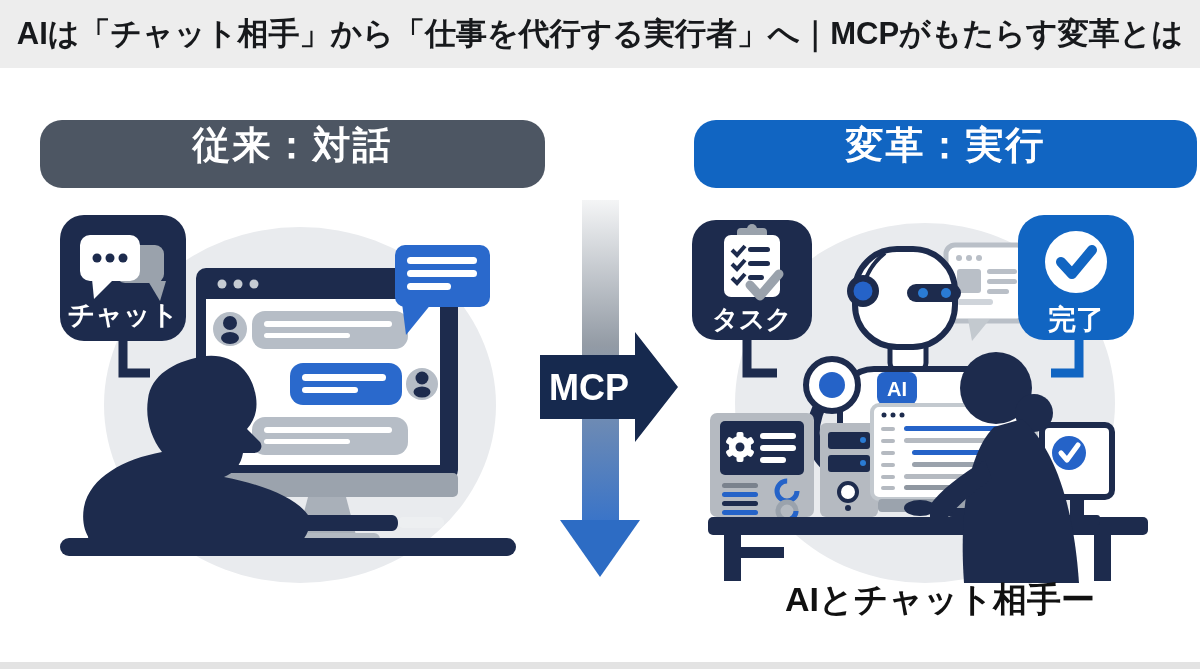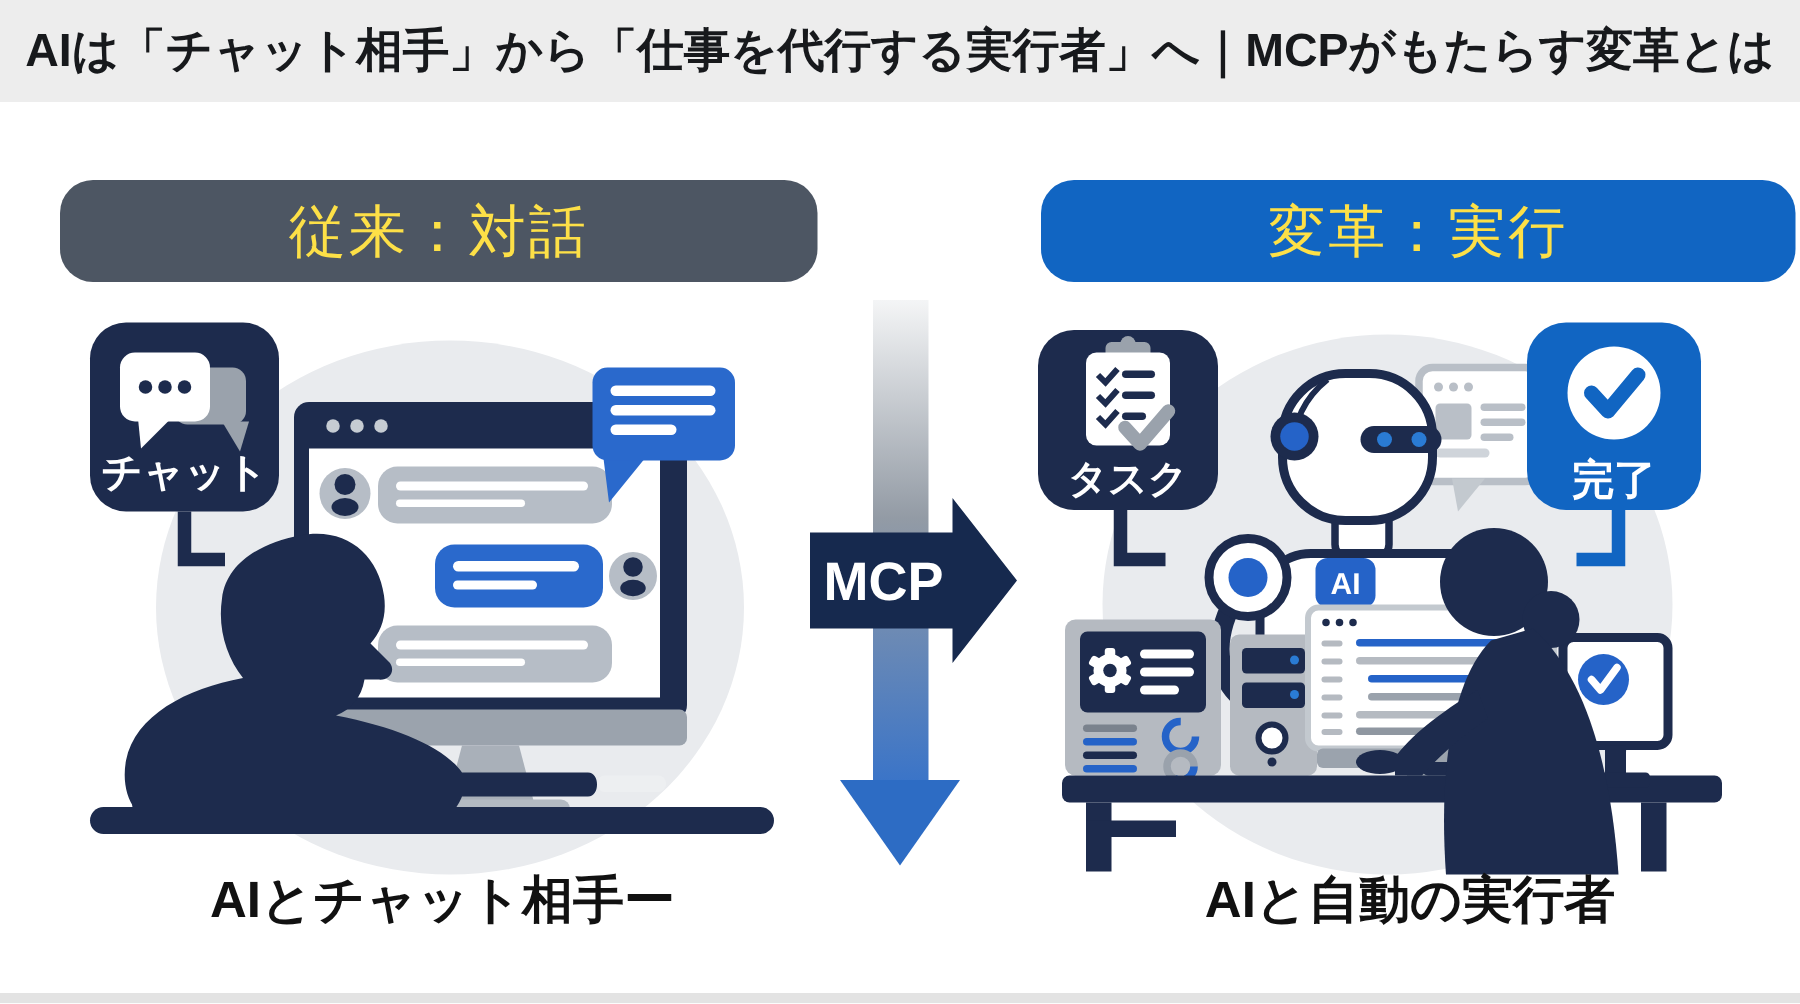--- a/index.html
+++ b/index.html
@@ -10,22 +10,22 @@
   .topbar{
     position:absolute;left:0;top:0;width:1200px;height:68px;background:#ededed;
     display:flex;align-items:center;justify-content:center;
   }
   .title{
     margin:0;font-size:31px;font-weight:bold;color:#17191c;white-space:nowrap;
     letter-spacing:0px;
   }
   .pill{
     position:absolute;top:120px;height:68px;border-radius:22px;
-    display:flex;align-items:center;justify-content:center;
-    color:#fde047;font-size:38px;font-weight:normal;letter-spacing:2px;
+    display:flex;justify-content:center;
+    color:#ffffff;font-size:38px;font-weight:bold;letter-spacing:2px;
   }
   .pill-left{left:40px;width:505px;background:#4d5663;}
   .pill-right{left:657px;width:503px;background:#1165c2;margin-left:37px;}
   .illust{position:absolute;display:block;}
   .illust-left{left:50px;top:205px;}
   .illust-right{left:680px;top:205px;}
   .center-arrow{position:absolute;left:540px;top:195px;}
   .caption{
     position:absolute;top:577px;font-size:34px;font-weight:bold;color:#111111;
     text-align:center;white-space:nowrap;
@@ -291,17 +291,16 @@
     <g>
       <rect x="338" y="10" width="116" height="125" rx="26" fill="#1165c2"></rect>
       <g>
         <circle cx="396" cy="57" r="31" fill="#ffffff"></circle>
         <path d="M381,57 L392,69 L412,45" stroke="#1165c2" stroke-width="10" fill="none" stroke-linecap="round" stroke-linejoin="round"></path>
       </g>
       <text class="svgtxt" font-size="28" x="396" y="124">完了</text>
     </g>
   </svg>
 
-  <div class="caption caption-left">AIとチャット相手ー</div>
-  <div class="caption caption-right">AIと自動の実行者</div>
+  <div class="caption caption-right">AIとチャット相手ー</div>
 
   <div class="bottom-strip"></div>
 </div>
 
 </body></html>

